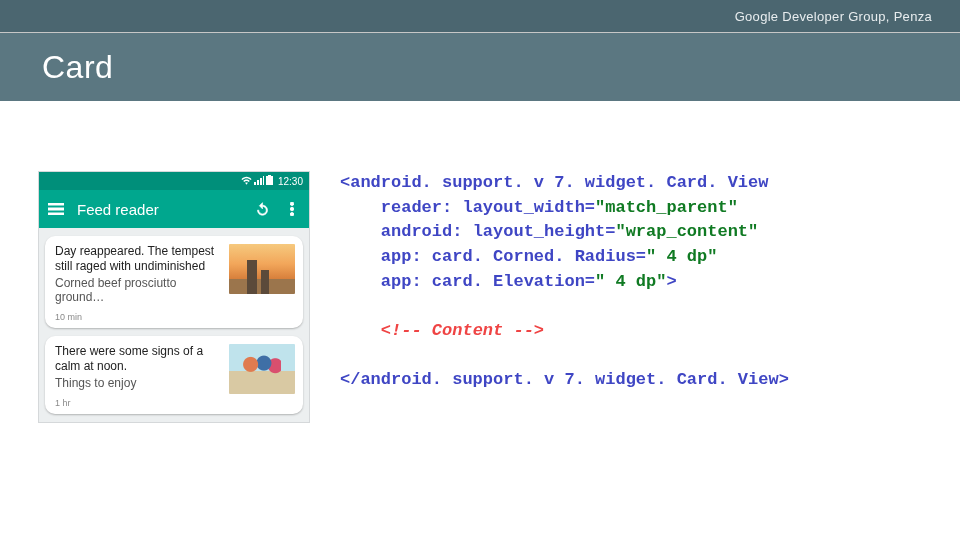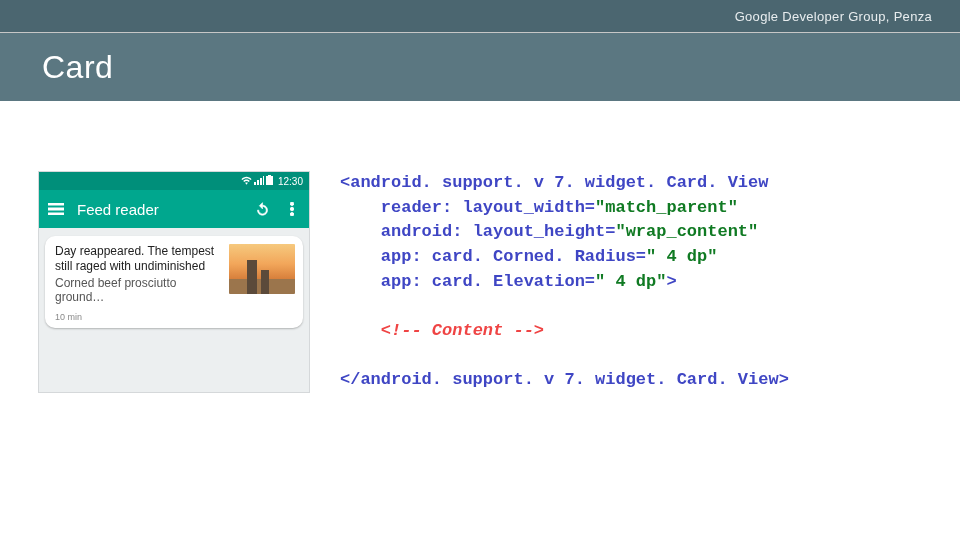--- a/index.html
+++ b/index.html
@@ -196,20 +196,28 @@
 
       <div class="card">
         <div class="txt">
           <div class="headline">Day reappeared. The tempest still raged with undiminished</div>
           <div class="sub">Corned beef prosciutto ground…</div>
           <div class="time">10 min</div>
         </div>
         <div class="thumb skyline"></div>
       </div>
 
+      <div class="card">
+        <div class="txt">
+          <div class="headline">There were some signs of a calm at noon.</div>
+          <div class="sub">Things to enjoy</div>
+          <div class="time">1 hr</div>
+        </div>
+        <div class="thumb beach"></div>
+      </div>
     </div>
 
     <div class="code"><span class="tag">&lt;android. support. v 7. widget. Card. View</span>
     <span class="attr">reader: layout_width=</span><span class="val">"match_parent"</span>
     <span class="attr">android: layout_height=</span><span class="val">"wrap_content"</span>
     <span class="attr">app: card. Corned. Radius=</span><span class="val">" 4 dp"</span>
     <span class="attr">app: card. Elevation=</span><span class="val">" 4 dp"</span><span class="tag">&gt;</span>
 
     <span class="cmt">&lt;!-- Content --&gt;</span>
 

